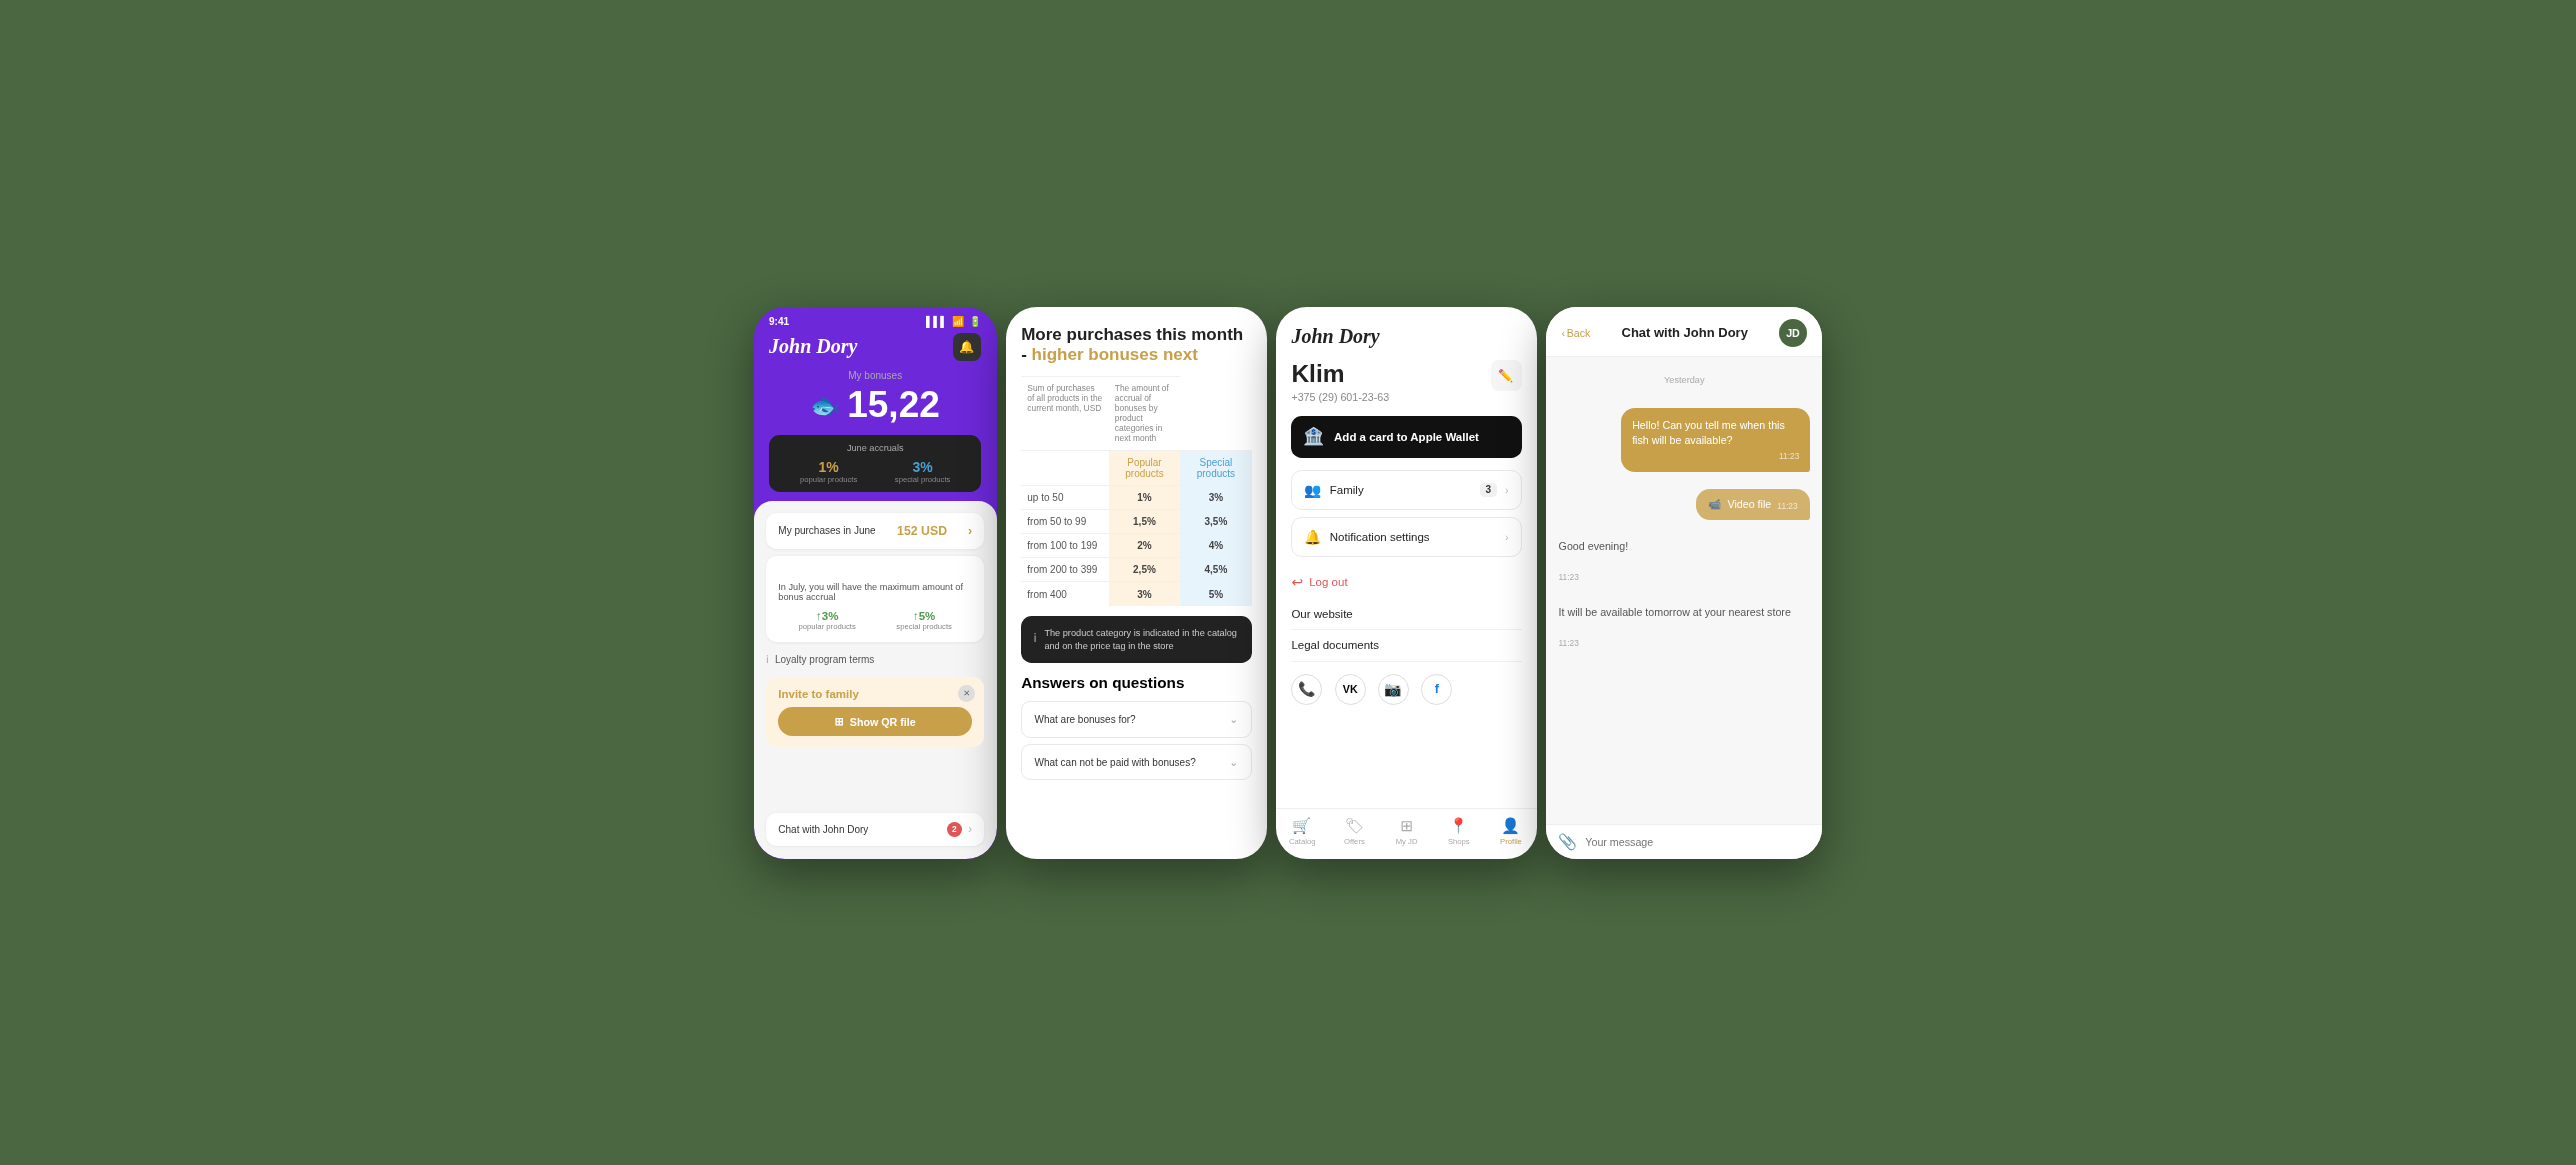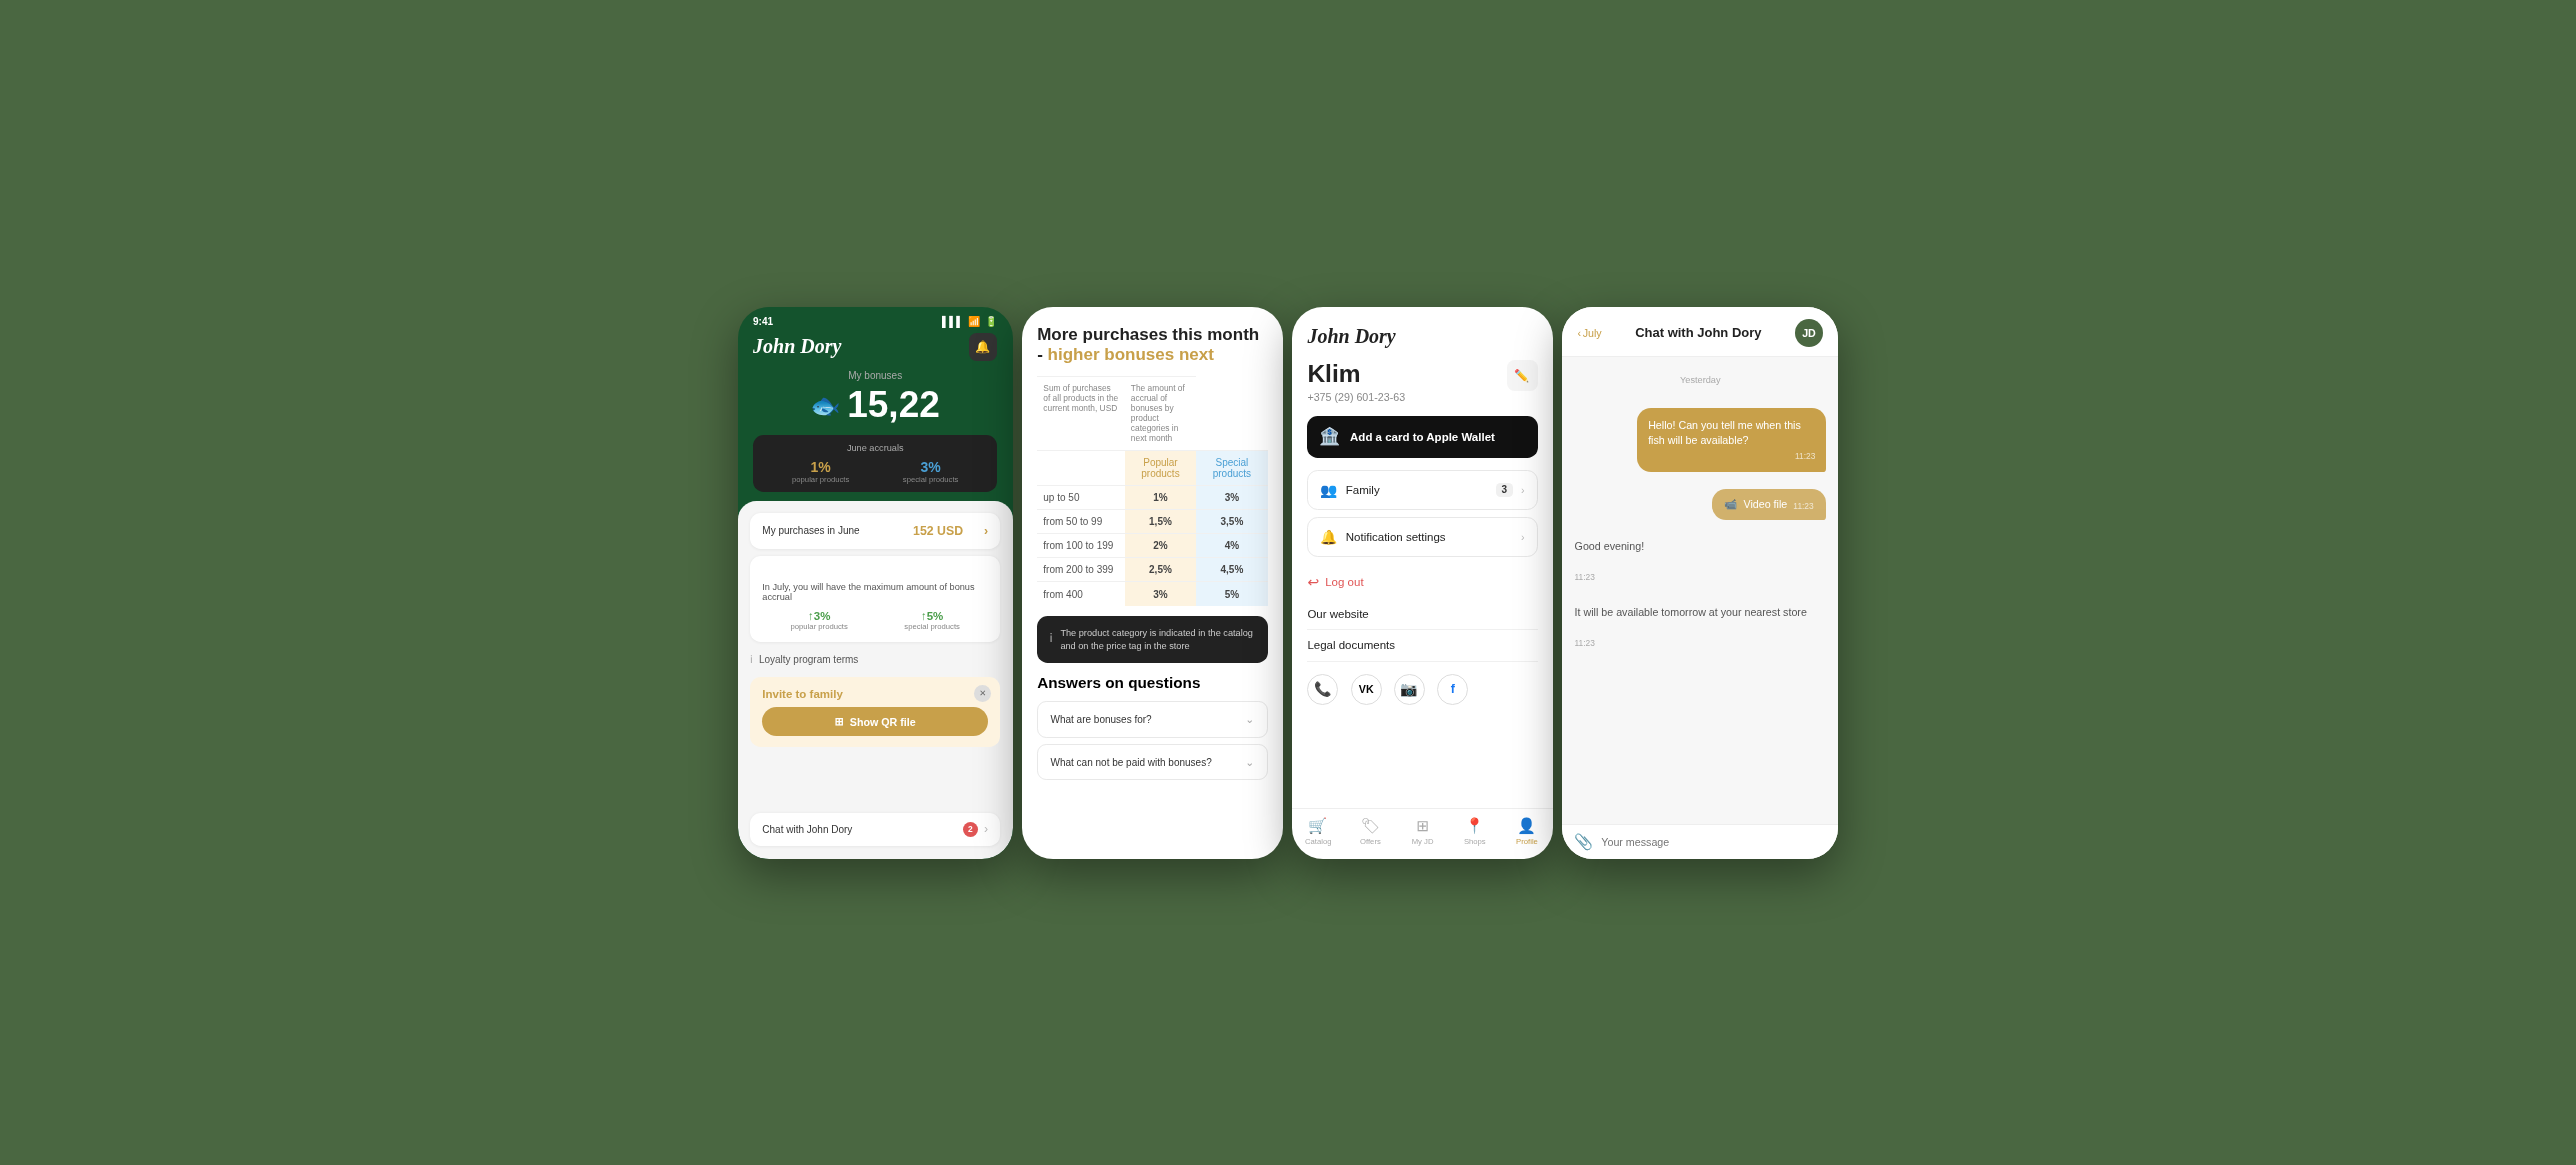--- a/index.html
+++ b/index.html
@@ -20,23 +20,23 @@
 
     
     .phone {
       border-radius: 31px;
       overflow: hidden;
       box-shadow: 0 15.3px 46px rgba(0,0,0,0.4);
     }
 
     
     .screen1 {
-      width: 275px;
+      width: 243px;
       height: 552px;
-      background: #14532d;
+      background: #6d28d9;
       color: #fff;
       display: flex;
       flex-direction: column;
       border-radius: 31px;
       overflow: hidden;
     }
     .s1-status-bar {
       display: flex;
       justify-content: space-between;
       align-items: center;
@@ -696,21 +696,21 @@
         <span class="s3-nav-icon-active">👤</span>
         <span class="s3-nav-label-active">Profile</span>
       </div>
     </div>
   </div>
 
   <div class="phone screen4">
     <div class="s4-header">
       <div class="s4-back">
         <span>‹</span>
-        <span>July</span>
+        <span>Back</span>
       </div>
       <span class="s4-title">Chat with John Dory</span>
       <div class="s4-avatar">JD</div>
     </div>
     <div class="s4-messages">
       <div class="s4-date-label">Yesterday</div>
       <div class="s4-bubble-sent">
         <span>Hello! Can you tell me when this fish will be available?</span>
         <div class="s4-time">11:23</div>
       </div>

